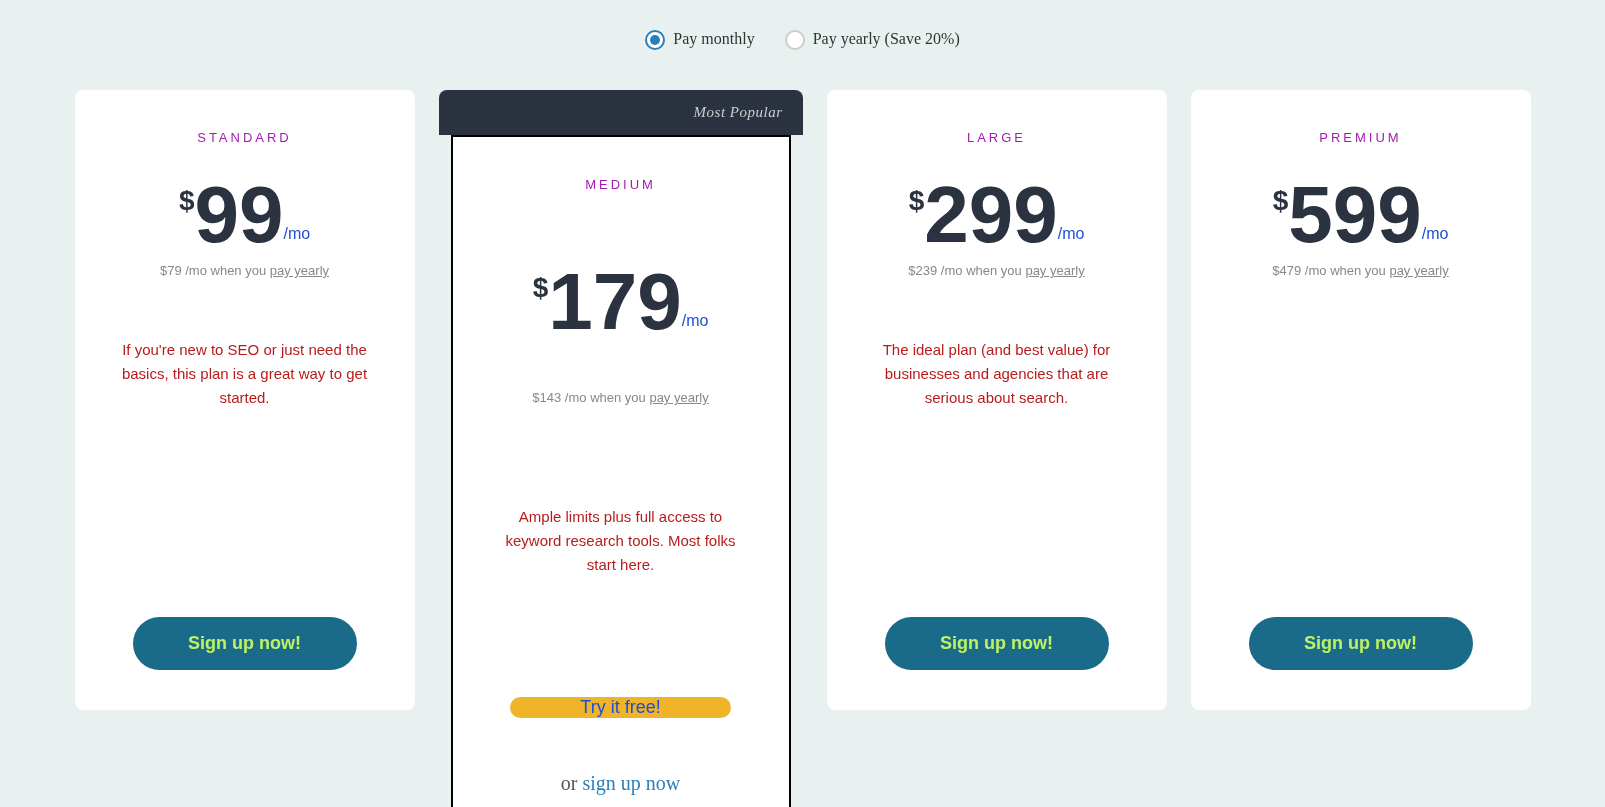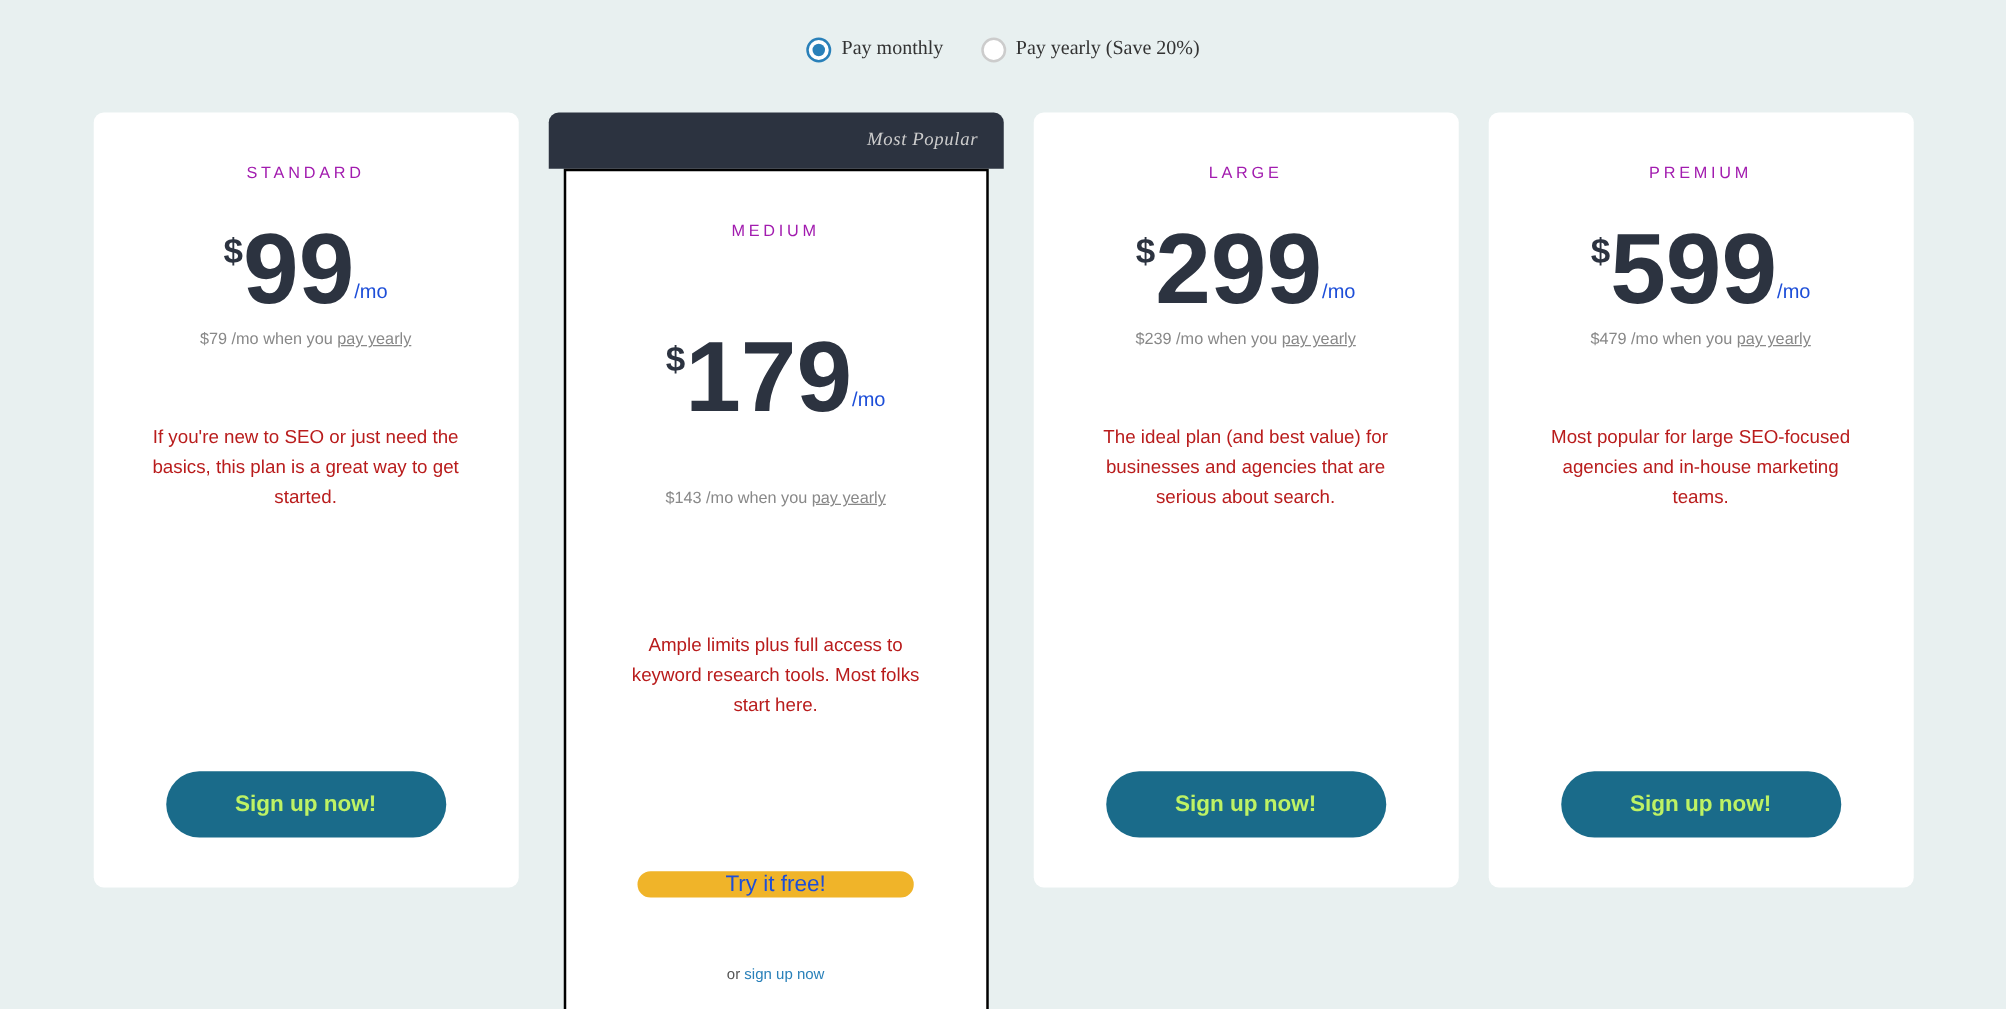--- a/index.html
+++ b/index.html
@@ -187,24 +187,24 @@
       padding: 0 40px;
       font-size: 18px;
       font-weight: normal;
       cursor: pointer;
       margin-top: 40px;
       width: 80%;
       font-family: Arial, sans-serif;
     }
 
     .or-signup {
-      font-size: 12px;
+      font-size: 20px;
       color: #555;
       margin-top: 14px;
-      font-family: Liberation Sans, sans-serif;
+      font-family: Liberation Serif, serif;
     }
 
     .or-signup a {
       color: #2980b9;
       text-decoration: none;
     }
 
     .spacer {
       flex: 1;
     }
@@ -271,18 +271,17 @@
   </div>
 
   <div class="plan-card">
     <p class="plan-name">PREMIUM</p>
     <div class="price-block">
       <span class="price-dollar">$</span>
       <span class="price-amount">599</span>
       <span class="price-mo">/mo</span>
     </div>
     <p class="price-yearly">$479 /mo when you <a>pay yearly</a></p>
-    <p class="plan-description">Most popular for large SEO-focused agencies and in-house marketing teams.</p>
     <div class="spacer"></div>
     <button class="signup-btn">Sign up now!</button>
   </div>
 
 </div>
 
 </body></html>

